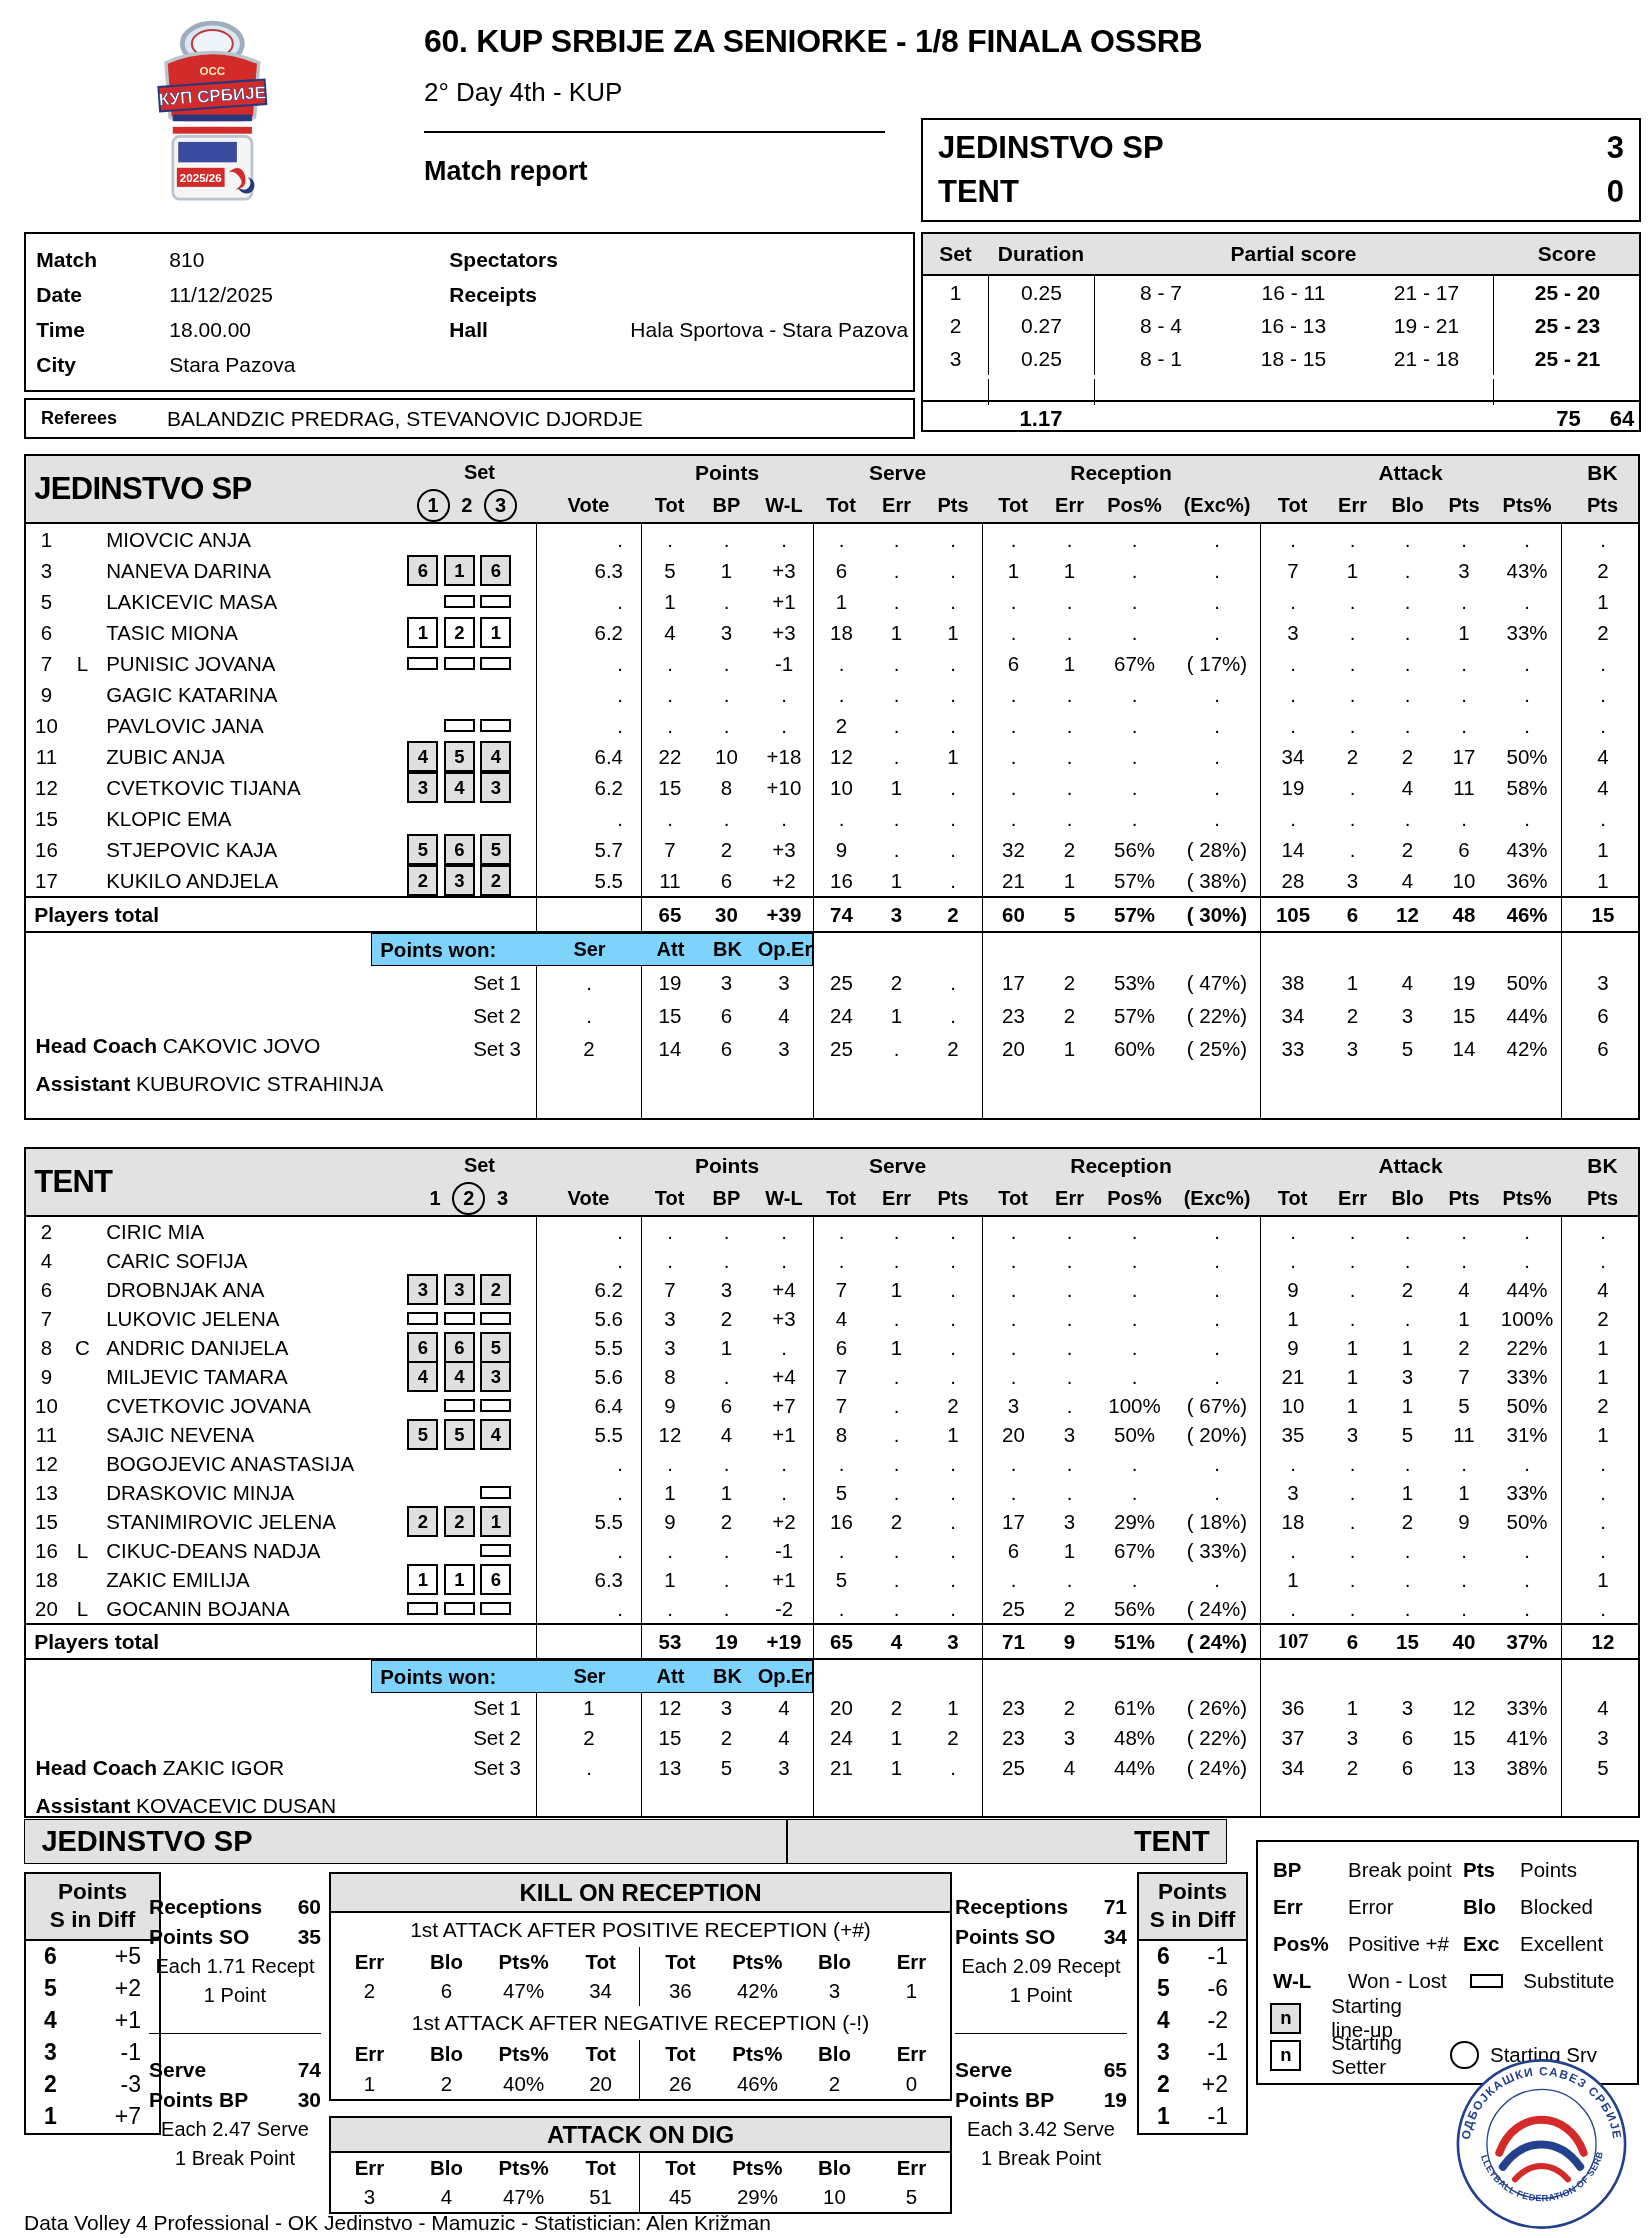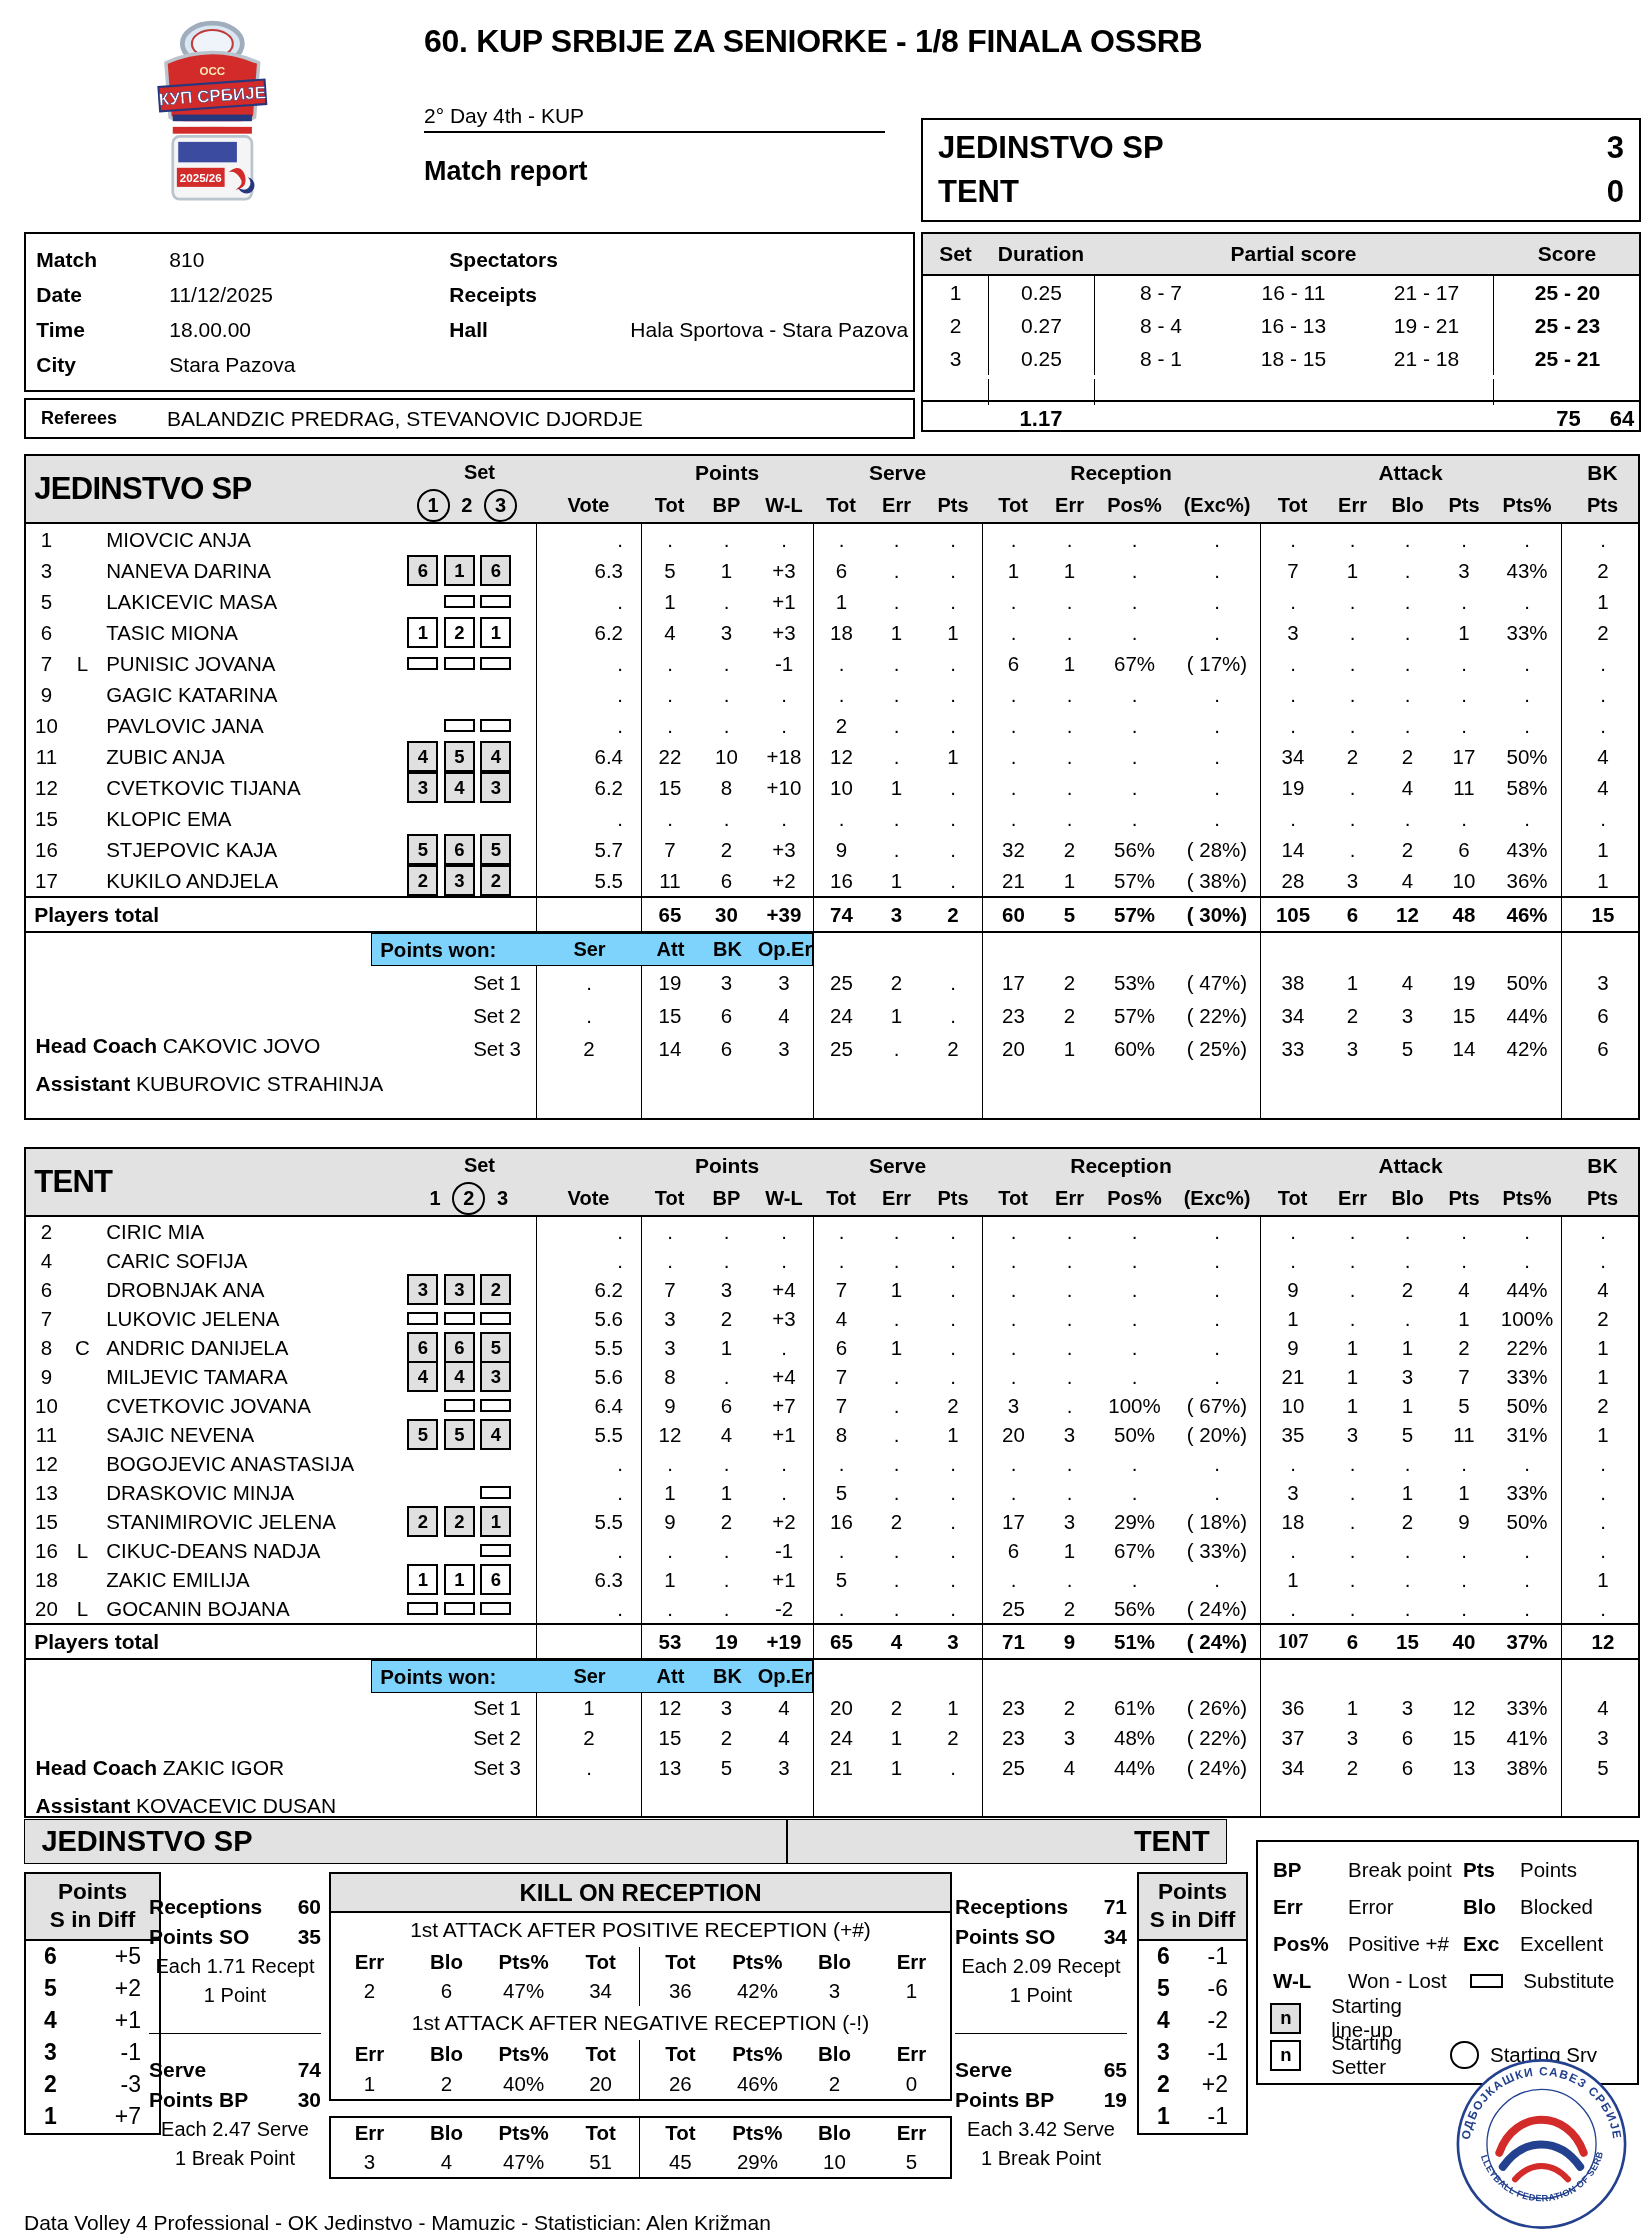--- a/index.html
+++ b/index.html
@@ -4,21 +4,21 @@
 <style>
   html,body{margin:0;padding:0;background:#888;}
   .page{position:relative;width:1652px;height:2239px;background:#fff;
         font-family:"Liberation Sans",sans-serif;color:#000;overflow:hidden;}
   .abs{position:absolute;}
   .b3{border:2.1px solid #000;}
   .bold{font-weight:bold;}
   .grey{background:#7dd3fc;}
   
   .title{font-size:32px;font-weight:bold;letter-spacing:-0.3px;}
-  .subtitle{font-size:21px;margin-top:27px;}
+  .subtitle{font-size:26px;}
   .report{font-size:27px;font-weight:bold;}
   .hrule{border-top:2.1px solid #000;}
   
   .scorebox{display:flex;flex-direction:column;justify-content:space-around;padding:5.5px 15px;box-sizing:border-box;}
   .scorerow{display:flex;justify-content:space-between;align-items:center;font-size:31px;font-weight:bold;}
   
   .settbl{box-sizing:border-box;}
   .settbl .hd{display:grid;grid-template-columns:65px 106px 133px 133px 133px 148px;height:40px;
       align-items:center;background:#e2e2e2;border-bottom:2.1px solid #000;font-size:21px;font-weight:bold;}
   .settbl .bd{display:grid;grid-template-columns:65px 106px 133px 133px 133px 148px;grid-auto-rows:33px;
@@ -1359,20 +1359,21 @@
         <div>20</div>
         <div class="kdiv" style="height:100%;padding:0;"></div>
         <div>26</div>
         <div>46%</div>
         <div>2</div>
         <div>0</div>
       </div>
     </div>
 
   <div class="abs killbox" id="digbox" style="left:329px;top:2116px;width:623px;">
+      <div class="killtitle" style="height: 33px;">ATTACK ON DIG</div>
       <div class="kgrid bold">
         <div>Err</div>
         <div>Blo</div>
         <div>Pts%</div>
         <div>Tot</div>
         <div class="kdiv" style="height:100%;padding:0;"></div>
         <div>Tot</div>
         <div>Pts%</div>
         <div>Blo</div>
         <div>Err</div>

